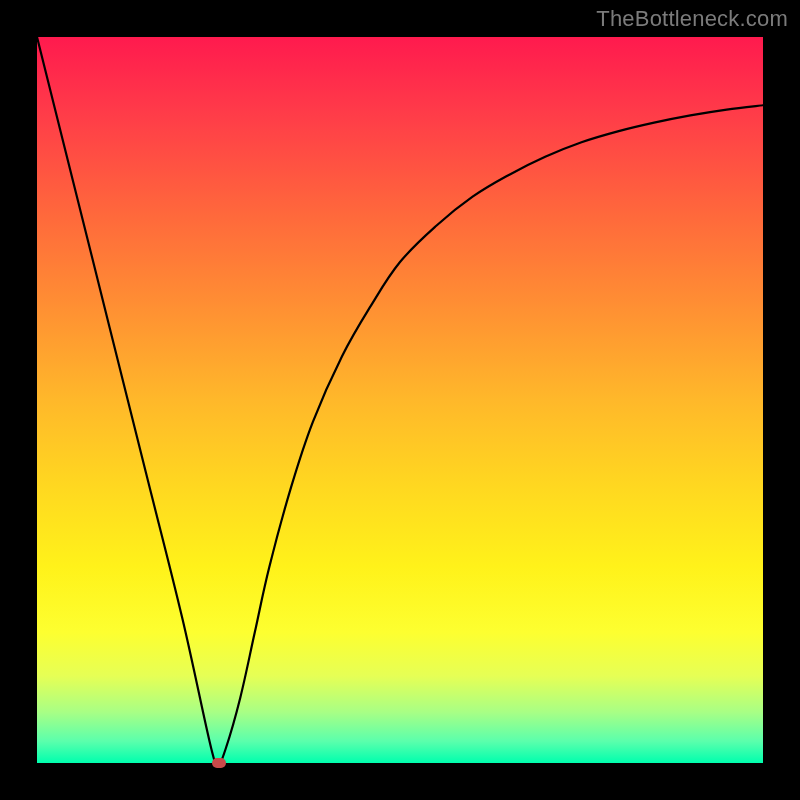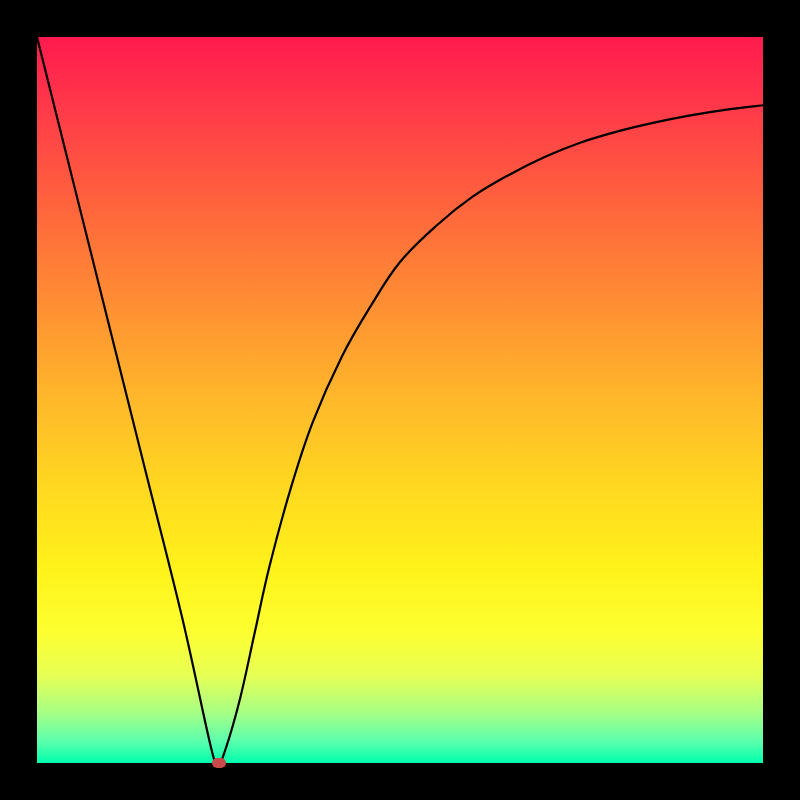--- a/index.html
+++ b/index.html
@@ -68,13 +68,14 @@
 
 <div class="frame">
 
   <div class="plot">
     <svg class="curve" viewBox="0 0 726 726" preserveAspectRatio="none">
       <path d="M 0 0 C 6.534000000000001 26.135999999999985, 23.232000000000003 92.92799999999993, 36.300000000000004 145.19999999999993 C 49.36800000000001 197.47199999999992, 59.53200000000001 238.12800000000004, 72.60000000000001 290.40000000000003 C 85.668 342.672, 95.832 383.328, 108.89999999999999 435.59999999999997 C 121.96799999999999 487.87199999999996, 133.43880000000001 531.1415999999999, 145.20000000000002 580.8 C 156.96120000000002 630.4584, 167.706 685.344, 174.23999999999998 711.48 C 180.77399999999997 737.616, 178.88639999999998 726, 181.5 726 C 184.11360000000002 726, 184.83960000000002 723.2412, 188.76000000000002 711.48 C 192.68040000000002 699.7188, 198.05280000000005 681.5688, 203.28000000000003 660.66 C 208.5072 639.7511999999999, 212.5728 618.8423999999999, 217.79999999999998 595.3199999999999 C 223.02719999999997 571.7976, 225.786 556.116, 232.32 529.98 C 238.85399999999998 503.84400000000005, 246.2592 476.256, 254.1 450.12 C 261.94079999999997 423.98400000000004, 266.7324 408.30240000000003, 275.88 384.78000000000003 C 285.0276 361.2576, 294.4656 340.3487999999999, 304.92 319.43999999999994 C 315.37440000000004 298.53119999999996, 323.5056 285.60839999999996, 333.96000000000004 268.62 C 344.41440000000006 251.63160000000002, 351.2388 239.43480000000005, 363 225.06000000000006 C 374.7612 210.68520000000007, 386.232 200.5212, 399.3 188.76 C 412.368 176.9988, 422.532 168.86760000000004, 435.59999999999997 159.72000000000003 C 448.66799999999995 150.57240000000002, 458.83200000000005 145.12739999999994, 471.90000000000003 137.93999999999994 C 484.968 130.75259999999994, 495.132 125.67060000000006, 508.2 119.79000000000008 C 521.268 113.90940000000009, 531.432 109.8438, 544.5 105.26999999999998 C 557.568 100.69619999999996, 567.7320000000001 97.90835999999999, 580.8000000000001 94.38 C 593.868 90.85164, 604.032 88.54296000000001, 617.1 85.668 C 630.168 82.79304, 640.332 80.76024000000001, 653.4 78.40800000000002 C 666.468 76.05576000000002, 676.632 74.42952000000002, 689.6999999999999 72.60000000000002 C 702.7679999999999 70.77048000000002, 719.466 69.02808000000003, 726 68.24400000000003" fill="none" stroke="#000" stroke-width="2.2" stroke-linecap="round" stroke-linejoin="round"></path>
     </svg>
     <div class="marker" style="left: 181.5px; top: 726px;"></div>
   </div>
 
+  <div class="attribution">TheBottleneck.com</div>
 </div>
 
 </body></html>

